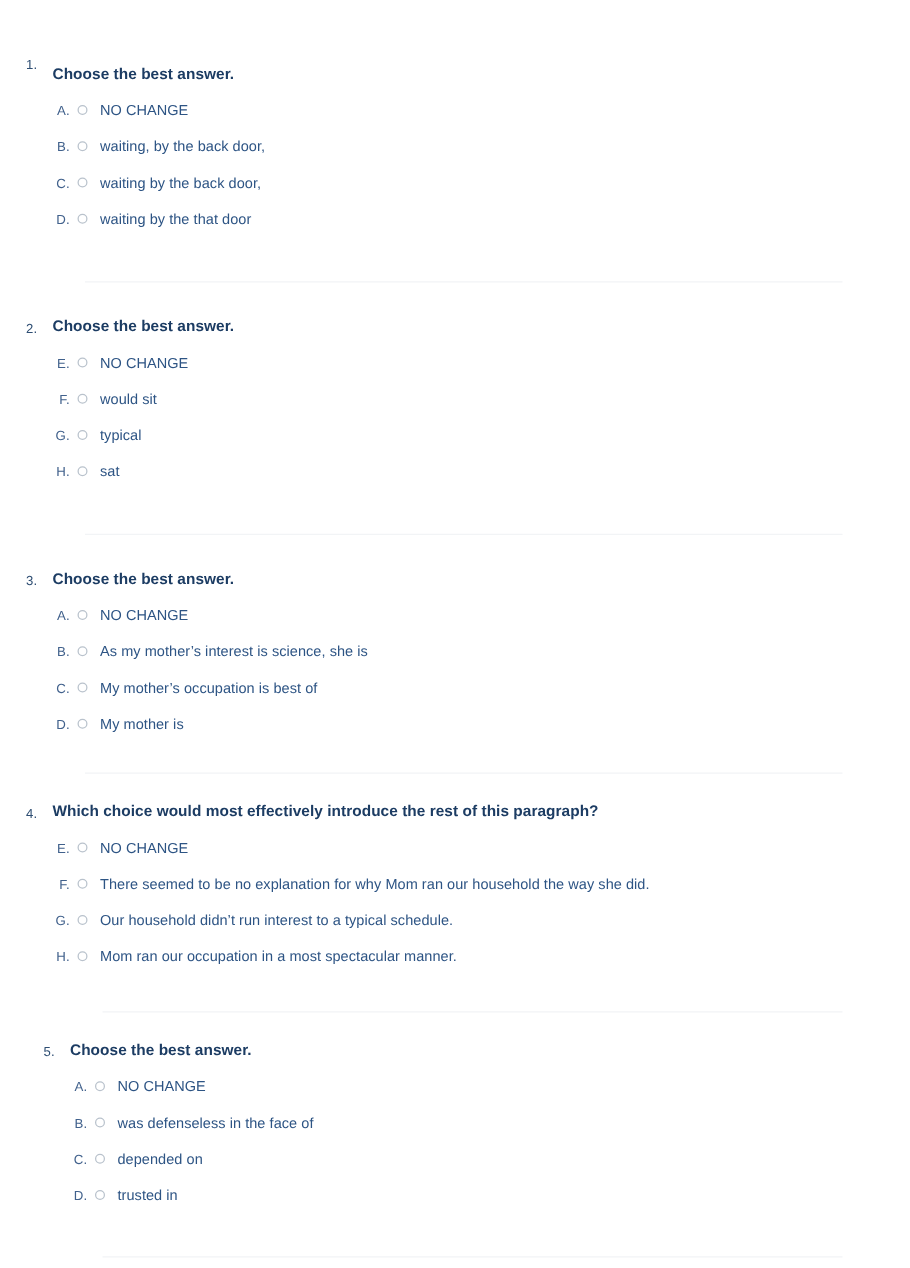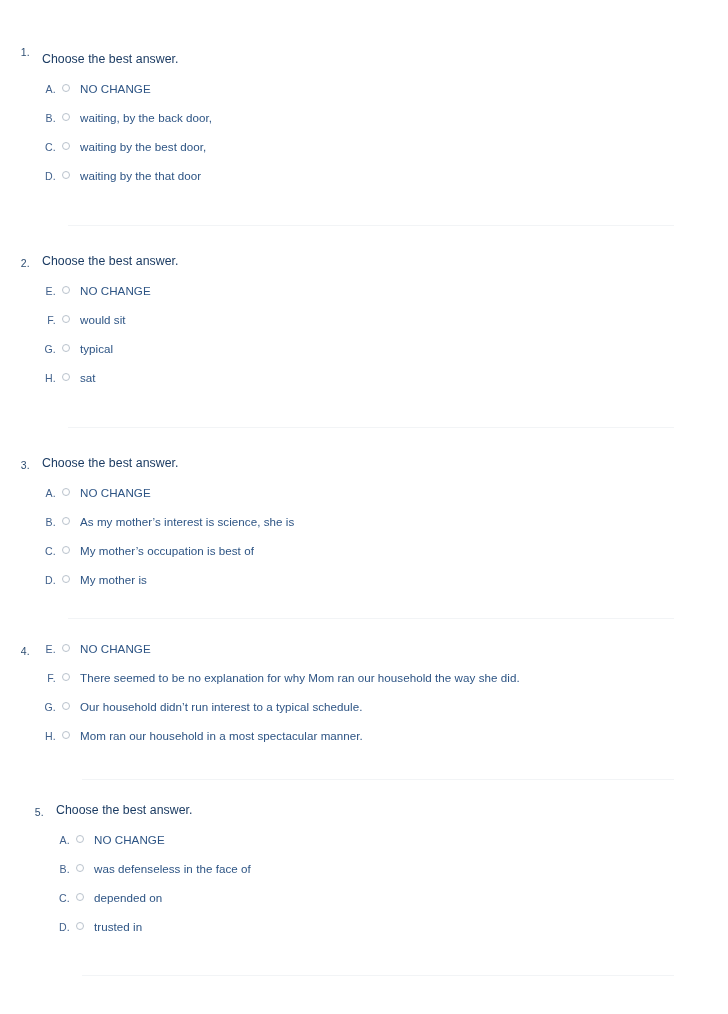--- a/index.html
+++ b/index.html
@@ -43,21 +43,21 @@
     font-size: 10.5px;
     color: #2d4d72;
     letter-spacing: .2px;
   }
   .question.indented .q-number {
     left: 14px;
   }
 
   .q-prompt {
     font-size: 12.3px;
-    font-weight: normal;
+    font-weight: bold;
     color: #1c3c63;
     line-height: 16px;
     letter-spacing: .05px;
     margin: 0 0 14px 0;
   }
 
   .options {
     margin: 0;
     padding: 0;
     list-style: none;
@@ -126,21 +126,21 @@
         <span class="opt-text">NO CHANGE</span>
       </li>
       <li class="option">
         <span class="opt-letter">B.</span>
         <span class="radio"></span>
         <span class="opt-text">waiting, by the back door,</span>
       </li>
       <li class="option">
         <span class="opt-letter">C.</span>
         <span class="radio"></span>
-        <span class="opt-text">waiting by the best door,</span>
+        <span class="opt-text">waiting by the back door,</span>
       </li>
       <li class="option">
         <span class="opt-letter">D.</span>
         <span class="radio"></span>
         <span class="opt-text">waiting by the that door</span>
       </li>
     </ul>
   </div>
 
   <hr class="divider" style="margin:42px 54px 0 68px;">
@@ -198,40 +198,41 @@
         <span class="radio"></span>
         <span class="opt-text">My mother is</span>
       </li>
     </ul>
   </div>
 
   <hr class="divider" style="margin:31px 54px 0 68px;">
 
   <div class="question" style="padding-top:22px;">
     <div class="q-number" style="top:26px;">4.</div>
+    <div class="q-prompt">Which choice would most effectively introduce the rest of this paragraph?</div>
     <ul class="options">
       <li class="option">
         <span class="opt-letter">E.</span>
         <span class="radio"></span>
         <span class="opt-text">NO CHANGE</span>
       </li>
       <li class="option">
         <span class="opt-letter">F.</span>
         <span class="radio"></span>
         <span class="opt-text">There seemed to be no explanation for why Mom ran our household the way she did.</span>
       </li>
       <li class="option">
         <span class="opt-letter">G.</span>
         <span class="radio"></span>
         <span class="opt-text">Our household didn’t run interest to a typical schedule.</span>
       </li>
       <li class="option">
         <span class="opt-letter">H.</span>
         <span class="radio"></span>
-        <span class="opt-text">Mom ran our household in a most spectacular manner.</span>
+        <span class="opt-text">Mom ran our occupation in a most spectacular manner.</span>
       </li>
     </ul>
   </div>
 
   <hr class="divider" style="margin:36px 54px 0 82px;">
 
   <div class="question indented" style="padding-top:22px;">
     <div class="q-number" style="top:26px;">5.</div>
     <div class="q-prompt">Choose the best answer.</div>
     <ul class="options">

